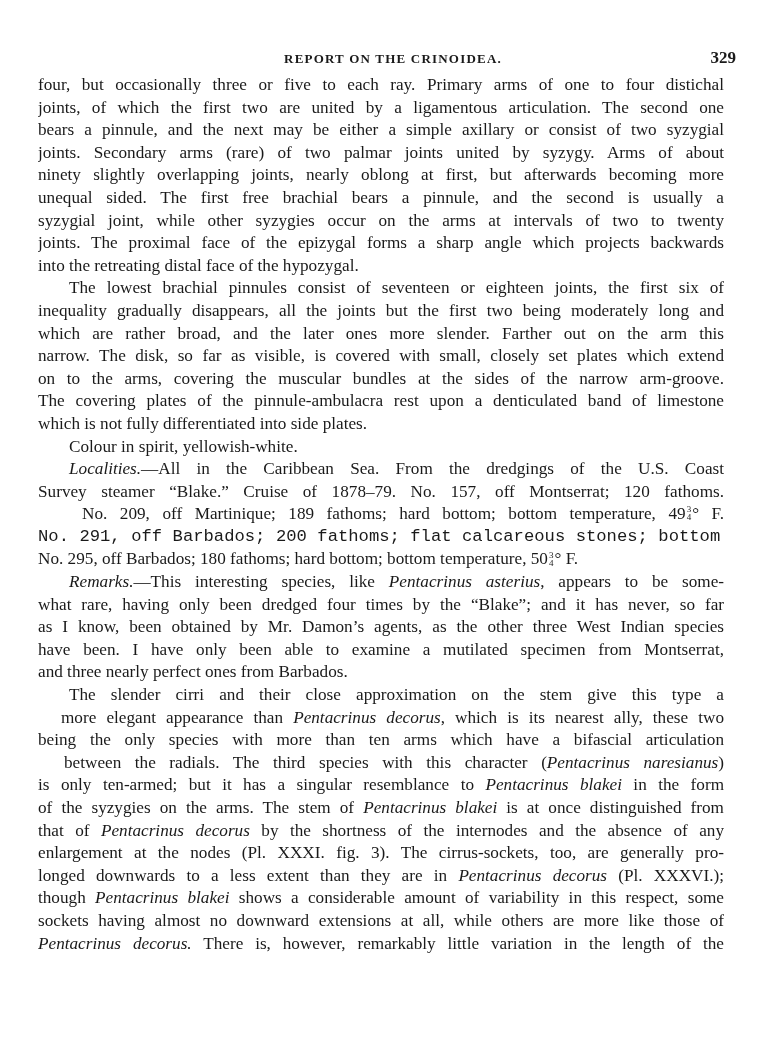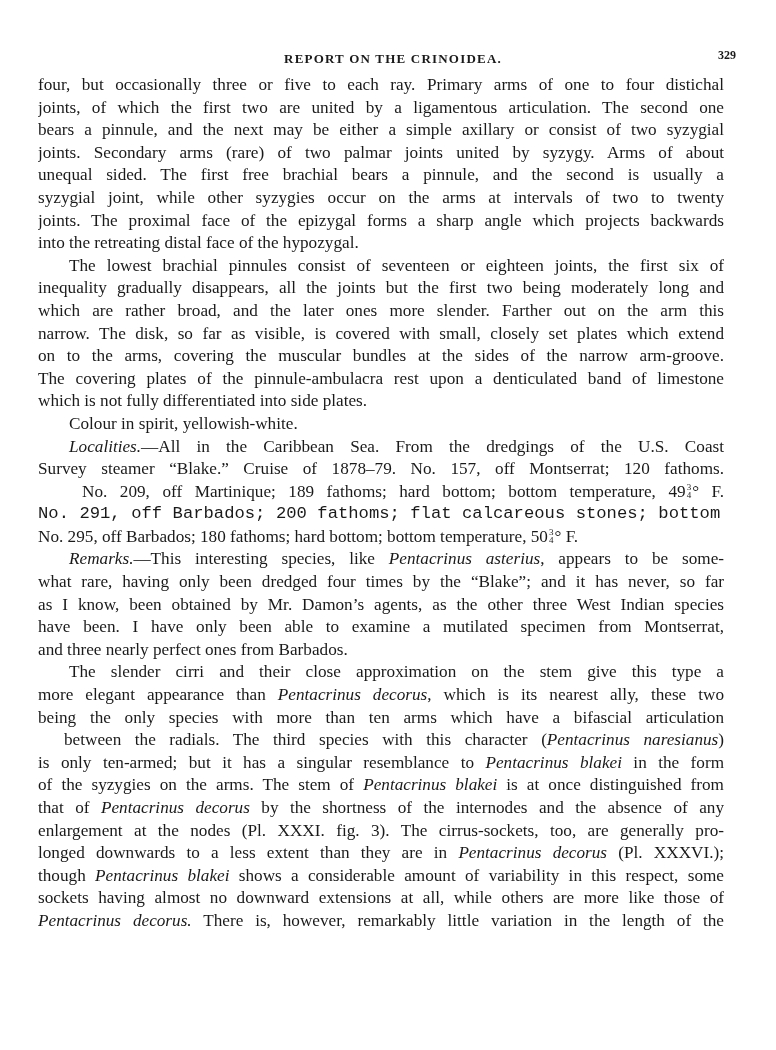--- a/index.html
+++ b/index.html
@@ -9,21 +9,21 @@
     color: #1a1a1a;
   }
   .header {
     position: absolute; top: 48px; left: 50px; width: 686px; height: 22px; font-weight: bold;
   }
   .running-title {
     position: absolute; left: 0; right: 0; text-align: center;
     font-size: 13px; letter-spacing: 1.2px; top: 3px;
   }
   .page-number {
-    position: absolute; right: 0; top: 0; font-size: 12px;
+    position: absolute; right: 0; top: 0; font-size: 17px;
   }
   .body-text {
     position: absolute; top: 74px; left: 38px; width: 686px;
   }
   .line {
     height: 22.6px; line-height: 22.6px; font-size: 17.2px;
     white-space: nowrap; text-align: justify; text-align-last: justify;
     overflow: hidden;
   }
   .line.last { text-align-last: left; }
@@ -42,20 +42,21 @@
   <div class="running-title">REPORT ON THE CRINOIDEA.</div>
   <div class="page-number">329</div>
 </div>
 
 <div class="body-text">
 
   <div class="line"><span>four, but occasionally three or five to each ray.  Primary arms of one to four distichal</span></div>
   <div class="line"><span>joints, of which the first two are united by a ligamentous articulation.  The second one</span></div>
   <div class="line"><span>bears a pinnule, and the next may be either a simple axillary or consist of two syzygial</span></div>
   <div class="line"><span>joints.  Secondary arms (rare) of two palmar joints united by syzygy.  Arms of about</span></div>
+  <div class="line"><span>ninety slightly overlapping joints, nearly oblong at first, but afterwards becoming more</span></div>
   <div class="line"><span>unequal sided.  The first free brachial bears a pinnule, and the second is usually a</span></div>
   <div class="line"><span>syzygial joint, while other syzygies occur on the arms at intervals of two to twenty</span></div>
   <div class="line"><span>joints.  The proximal face of the epizygal forms a sharp angle which projects backwards</span></div>
   <div class="line last"><span>into the retreating distal face of the hypozygal.</span></div>
 
   <div class="line indent"><span>The lowest brachial pinnules consist of seventeen or eighteen joints, the first six of</span></div>
   <div class="line"><span>inequality gradually disappears, all the joints but the first two being moderately long and</span></div>
   <div class="line"><span>which are rather broad, and the later ones more slender.  Farther out on the arm this</span></div>
   <div class="line"><span>narrow.  The disk, so far as visible, is covered with small, closely set plates which extend</span></div>
   <div class="line"><span>on to the arms, covering the muscular bundles at the sides of the narrow arm-groove.</span></div>
@@ -70,21 +71,21 @@
   <div class="line" style="word-spacing: 0.166667px; font-family: Liberation Mono, monospace;"><span>No. 291, off Barbados; 200 fathoms; flat calcareous stones; bottom temperature, 49</span><span class="frac"><span>3</span><span>4</span></span><span>° F.</span></div>
   <div class="line last"><span>No. 295, off Barbados; 180 fathoms; hard bottom; bottom temperature, 50</span><span class="frac"><span>3</span><span>4</span></span><span>° F.</span></div>
 
   <div class="line indent" style="letter-spacing: -0.000192901px;"><i>Remarks.</i><span>—This interesting species, like </span><i>Pentacrinus asterius</i><span>, appears to be some-</span></div>
   <div class="line"><span>what rare, having only been dredged four times by the “Blake”; and it has never, so far</span></div>
   <div class="line"><span>as I know, been obtained by Mr. Damon’s agents, as the other three West Indian species</span></div>
   <div class="line"><span>have been.  I have only been able to examine a mutilated specimen from Montserrat,</span></div>
   <div class="line last"><span>and three nearly perfect ones from Barbados.</span></div>
 
   <div class="line indent"><span>The slender cirri and their close approximation on the stem give this type a</span></div>
-  <div class="line" style="word-spacing: 0.00130208px;"><span>more elegant appearance than </span><i>Pentacrinus decorus</i><span>, which is its nearest ally, these two</span></div>
+  <div class="line" style="word-spacing: 0.00130208px; margin-left: 23px;"><span>more elegant appearance than </span><i>Pentacrinus decorus</i><span>, which is its nearest ally, these two</span></div>
   <div class="line"><span>being the only species with more than ten arms which have a bifascial articulation</span></div>
   <div class="line" style="letter-spacing: -0.000186012px; margin-left: 26px;"><span>between the radials.  The third species with this character (</span><i>Pentacrinus naresianus</i><span>)</span></div>
   <div class="line" style="word-spacing: 0.00111607px;"><span>is only ten-armed; but it has a singular resemblance to </span><i>Pentacrinus blakei</i><span> in the form</span></div>
   <div class="line"><span>of the syzygies on the arms.  The stem of </span><i>Pentacrinus blakei</i><span> is at once distinguished from</span></div>
   <div class="line" style="word-spacing: 0.00111607px;"><span>that of </span><i>Pentacrinus decorus</i><span> by the shortness of the internodes and the absence of any</span></div>
   <div class="line"><span>enlargement at the nodes (Pl. XXXI. fig. 3).  The cirrus-sockets, too, are generally pro-</span></div>
   <div class="line"><span>longed downwards to a less extent than they are in </span><i>Pentacrinus decorus</i><span> (Pl. XXXVI.);</span></div>
   <div class="line"><span>though </span><i>Pentacrinus blakei</i><span> shows a considerable amount of variability in this respect, some</span></div>
   <div class="line"><span>sockets having almost no downward extensions at all, while others are more like those of</span></div>
   <div class="line" style="word-spacing: 0.00120192px;"><i>Pentacrinus decorus.</i><span>  There is, however, remarkably little variation in the length of the</span></div>

